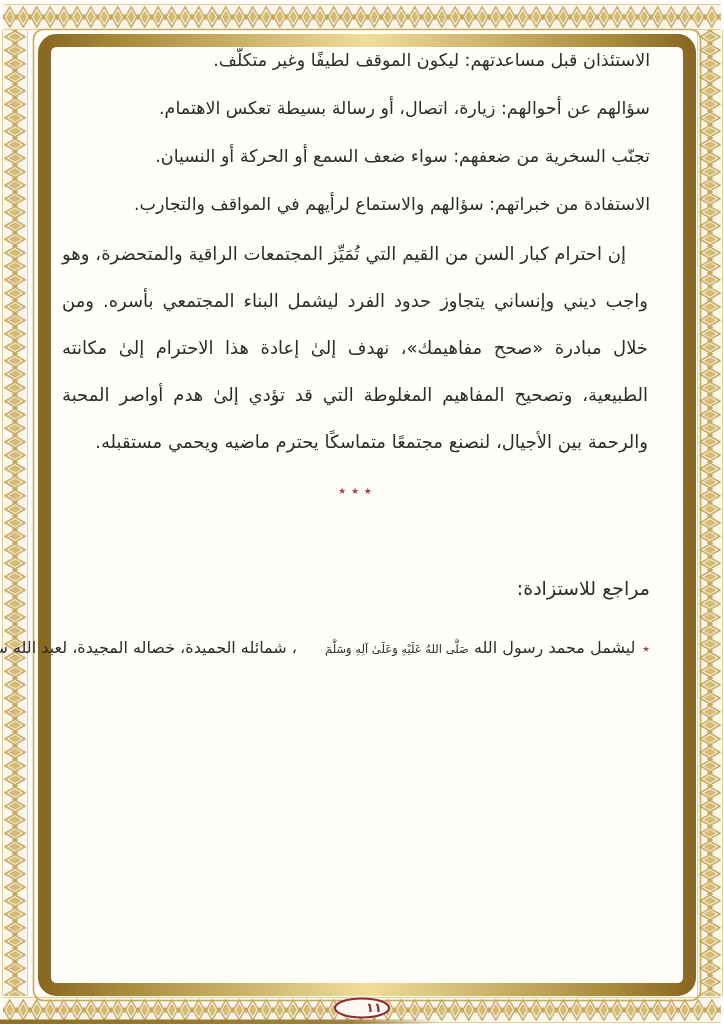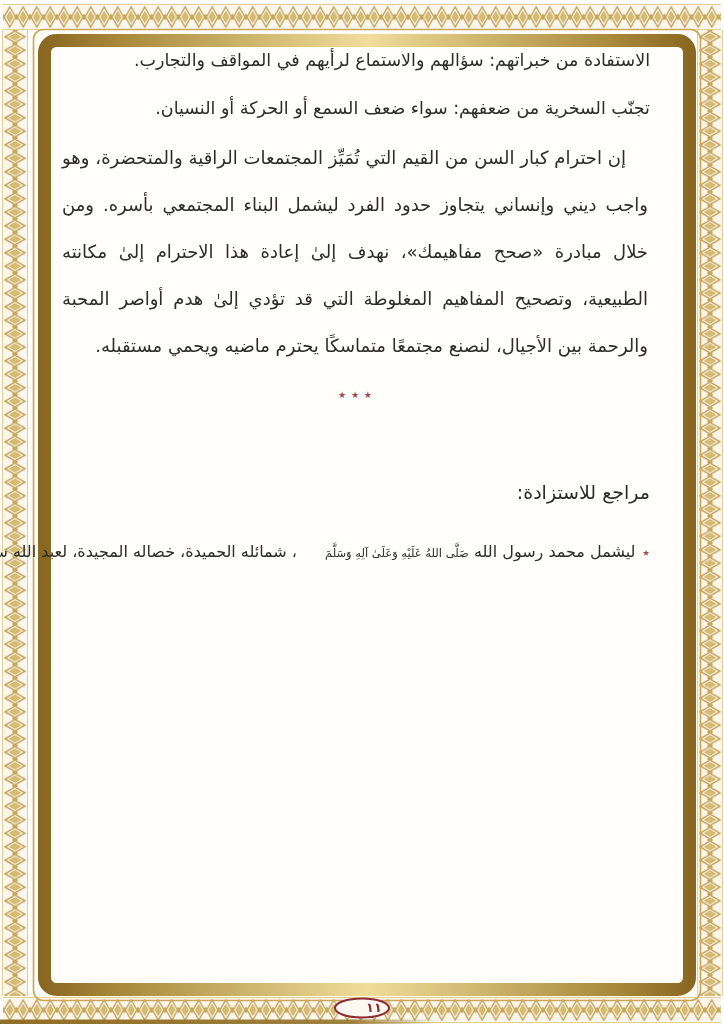--- a/index.html
+++ b/index.html
@@ -141,22 +141,24 @@
   </svg>
 
   <svg class="frame" viewBox="0 0 724 1024" aria-hidden="true">
     <rect x="33.5" y="29.5" width="667" height="971" rx="10" fill="none" stroke="#C9A855" stroke-width="1.6"></rect>
     <rect x="44.5" y="40.5" width="645" height="949" rx="12" fill="none" stroke="url(#barGrad)" stroke-width="13"></rect>
     <rect x="0" y="1019.5" width="440" height="4.5" fill="url(#edgeGrad)"></rect>
     <ellipse cx="362" cy="1008" rx="27" ry="9.5" fill="#FCF9F1" stroke="#8D2B36" stroke-width="2"></ellipse>
   </svg>
 
   <div class="content">
+    <p class="tip">الاستئذان قبل مساعدتهم: ليكون الموقف لطيفًا وغير متكلّف.</p>
+    <p class="tip">سؤالهم عن أحوالهم: زيارة، اتصال، أو رسالة بسيطة تعكس الاهتمام.</p>
+    <p class="tip">تجنّب السخرية من ضعفهم: سواء ضعف السمع أو الحركة أو النسيان.</p>
     <p class="tip">الاستفادة من خبراتهم: سؤالهم والاستماع لرأيهم في المواقف والتجارب.</p>
-    <p class="tip">تجنّب السخرية من ضعفهم: سواء ضعف السمع أو الحركة أو النسيان.</p>
 
     <p class="closing">إن احترام كبار السن من القيم التي تُمَيِّز المجتمعات الراقية والمتحضرة، وهو واجب ديني وإنساني يتجاوز حدود الفرد ليشمل البناء المجتمعي بأسره. ومن خلال مبادرة «صحح مفاهيمك»، نهدف إلىٰ إعادة هذا الاحترام إلىٰ مكانته الطبيعية، وتصحيح المفاهيم المغلوطة التي قد تؤدي إلىٰ هدم أواصر المحبة والرحمة بين الأجيال، لنصنع مجتمعًا متماسكًا يحترم ماضيه ويحمي مستقبله.</p>
 
     <div class="separator">٭ ٭ ٭</div>
 
     <div class="ref-heading">مراجع للاستزادة:</div>
 
 
     <div class="ref-item second">
       <span class="bullet">٭</span><span>ليشمل محمد رسول الله </span><span class="honorific">صَلَّى اللهُ عَلَيْهِ وَعَلَىٰ آلِهِ وَسَلَّمَ</span><span>، شمائله الحميدة، خصاله المجيدة، لعبد الله سراج الدين.</span>

